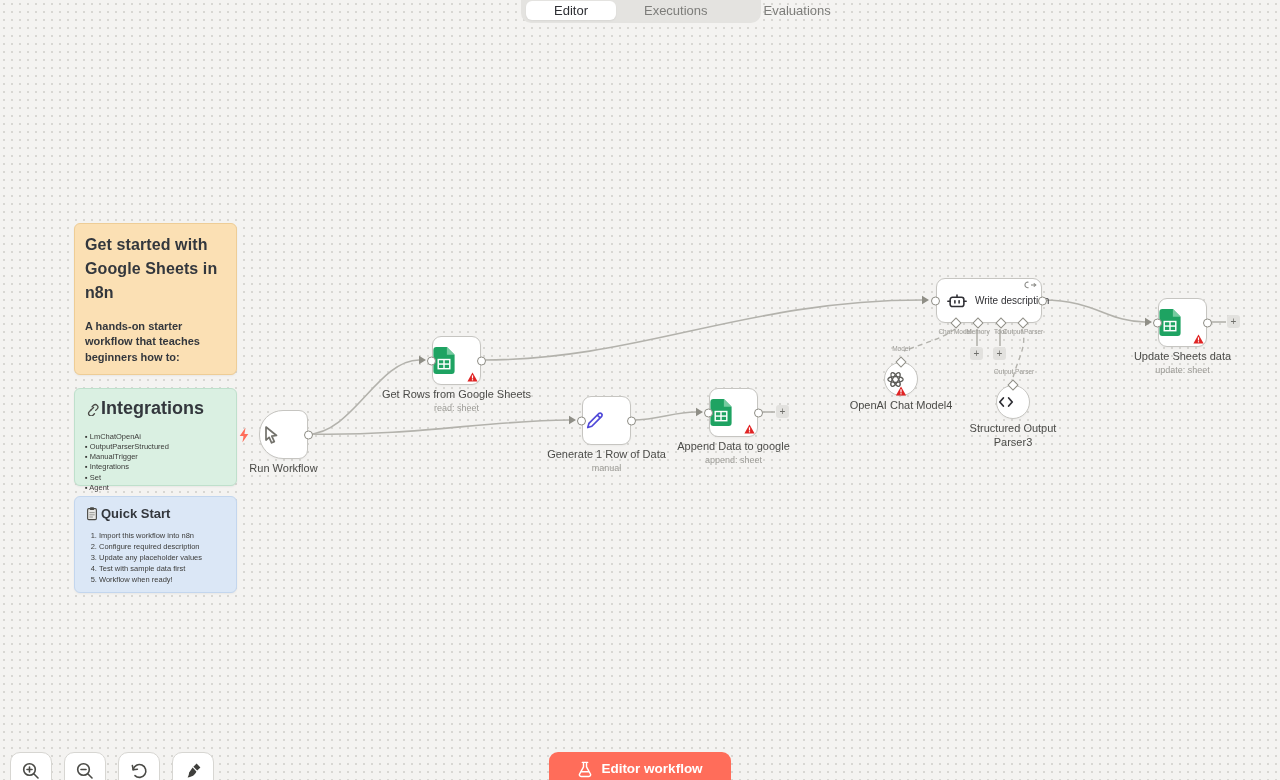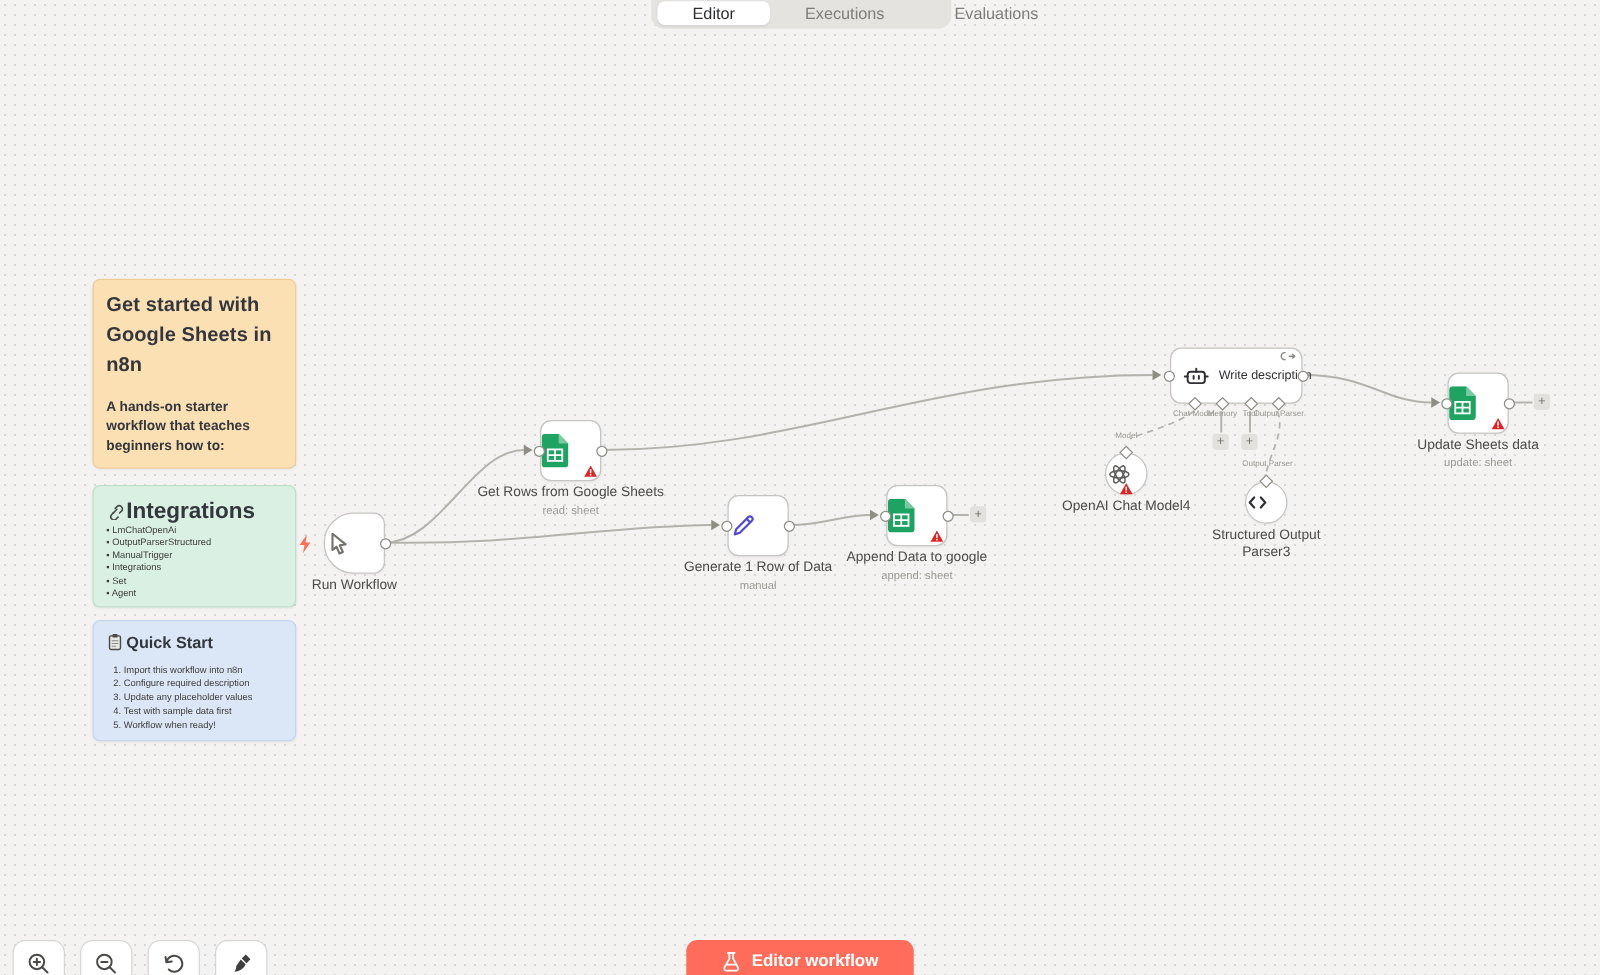--- a/index.html
+++ b/index.html
@@ -19,21 +19,21 @@
   .tab { font-size:13px; color:#7d7d7a; padding:2px 28px; border-radius:6px; cursor:pointer; white-space:nowrap; }
   .tab.active { background:#ffffff; color:#2d2e33; font-weight:500; box-shadow:0 1px 2px rgba(0,0,0,.06); }
   
   .sticky { position:absolute; border-radius:6px; padding:9px 10px; box-shadow:0 1px 2px rgba(0,0,0,.05); }
   .sticky-orange { left:74px; top:223px; width:163px; height:152px; background:#fbe0b4; border:1px solid #eecd96; }
   .sticky-green  { left:74px; top:388px; width:163px; height:98px;  background:#daf0e2; border:1px solid #bfe0cc; }
   .sticky-blue   { left:74px; top:496px; width:163px; height:97px;  background:#dbe7f6; border:1px solid #c3d6ee; }
   .sticky h1 { font-size:16px; line-height:1.5; color:#33373d; font-weight:700; letter-spacing:.1px; }
   .sticky .body-bold { margin-top:14px; font-size:11px; line-height:1.4; font-weight:700; color:#33373d; }
   .sticky h2 { font-size:18px; color:#33373d; font-weight:700; display:flex; align-items:center; gap:2px; }
-  .sticky ul { margin-top:0; list-style:none; }
+  .sticky ul { margin-top:13px; list-style:none; }
   .sticky ul li { font-size:7.5px; color:#3c3c3a; line-height:1.35; }
   .sticky ul li::before { content:"▪ "; color:#3c3c3a; }
   .sticky ol { margin-top:10px; padding-left:14px; }
   .sticky ol li { font-size:7.5px; color:#3c3c3a; line-height:1.45; }
   
   .node {
     position:absolute; width:49px; height:49px; background:#fff;
     border:1.8px solid #c6c5c1; border-radius:9px;
     display:flex; align-items:center; justify-content:flex-start;
     box-shadow:0 1px 2px rgba(0,0,0,.04); cursor:pointer;

